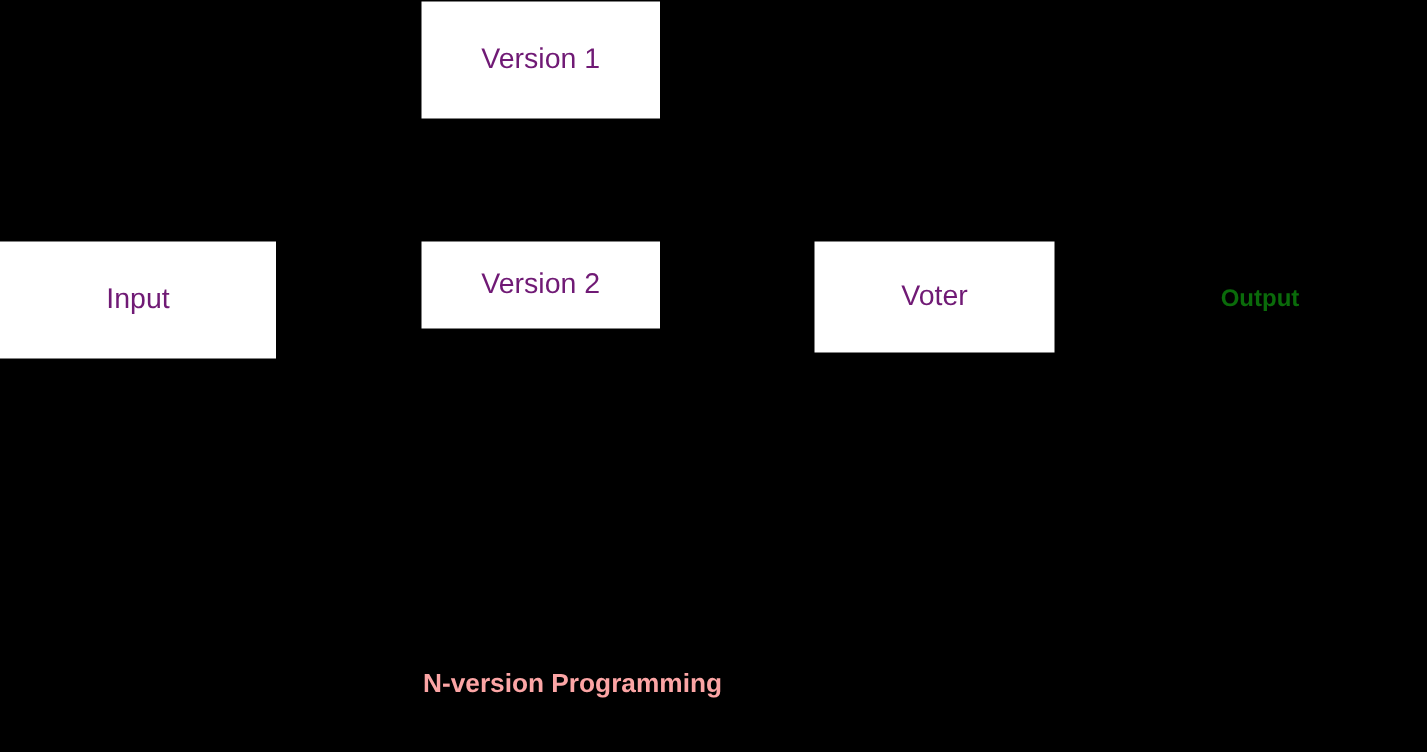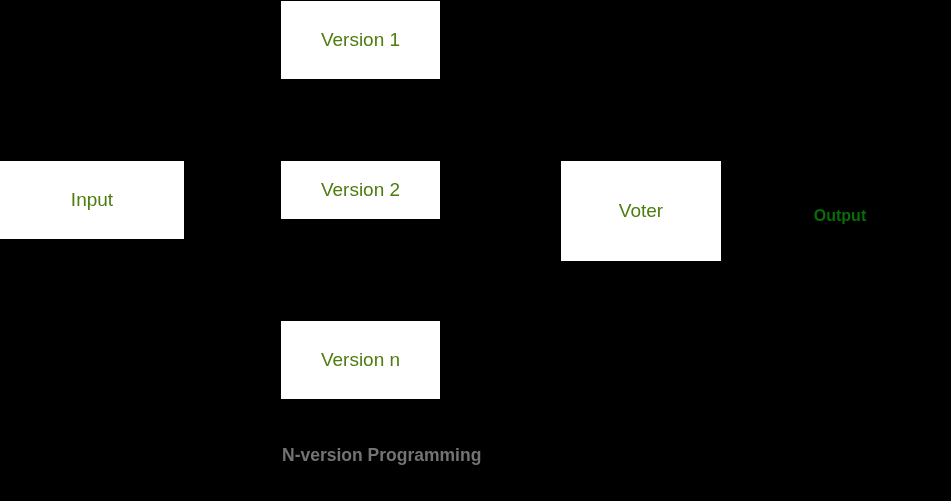--- a/index.html
+++ b/index.html
@@ -16,46 +16,46 @@
     font-family: "Liberation Sans", sans-serif;
   }
   .node {
     position: absolute;
     background: #ffffff;
     display: flex;
     align-items: center;
     justify-content: center;
   }
   .node .node-label {
-    color: #4d7c0f;
+    color: #701a75;
     font-size: 19px;
     font-weight: 400;
     white-space: nowrap;
   }
   #node-version-1 { left: 281px; top: 1px;   width: 159px; height: 78px; }
   #node-input     { left: 0px;   top: 161px; width: 184px; height: 78px; }
   #node-version-2 { left: 281px; top: 161px; width: 159px; height: 58px; }
-  #node-voter     { left: 561px; top: 161px; width: 160px; height: 100px; }
+  #node-voter     { left: 543px; top: 161px; width: 160px; height: 74px; }
   #node-version-n { left: 281px; top: 321px; width: 159px; height: 78px; }
   .output-label {
     position: absolute;
     left: 780px;
-    top: 207px;
+    top: 191px;
     width: 120px;
     text-align: center;
     color: #0a6b0a;
     font-size: 16px;
     font-weight: 700;
     white-space: nowrap;
   }
   .caption {
     position: absolute;
     left: 282px;
     top: 445px;
-    color: #737373;
+    color: #fca5a5;
     font-size: 17.5px;
     font-weight: 700;
     white-space: nowrap;
   }
 </style>
 </head>
 <body>
 
 <div class="canvas">
 
@@ -68,21 +68,18 @@
   </div>
 
   <div class="node" id="node-version-2">
     <span class="node-label">Version 2</span>
   </div>
 
   <div class="node" id="node-voter">
     <span class="node-label">Voter</span>
   </div>
 
-  <div class="node" id="node-version-n">
-    <span class="node-label">Version n</span>
-  </div>
 
   <div class="output-label">Output</div>
 
   <div class="caption">N-version Programming</div>
 
 </div>
 
 </body></html>

